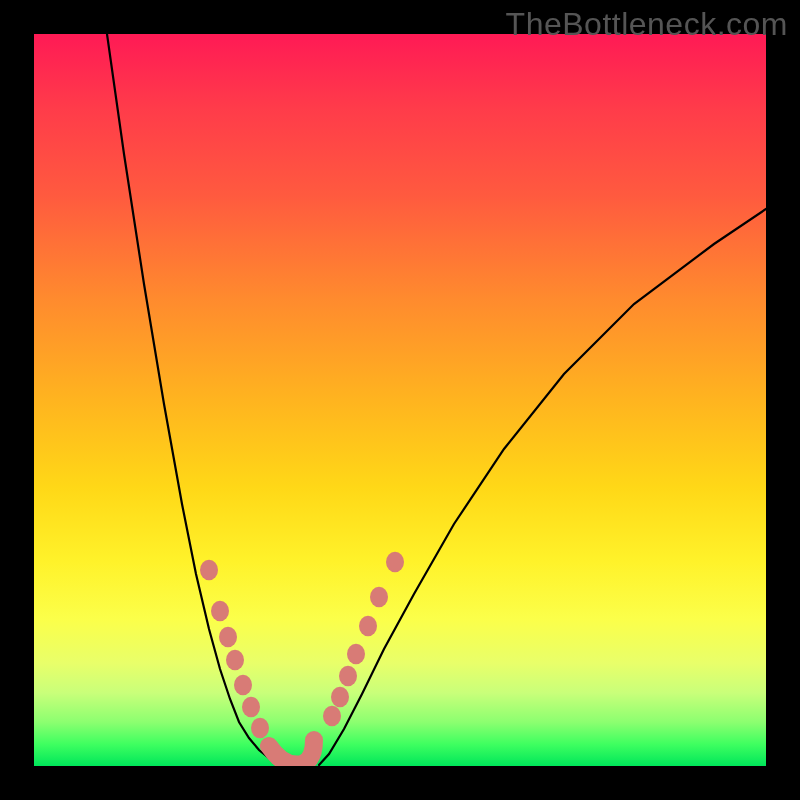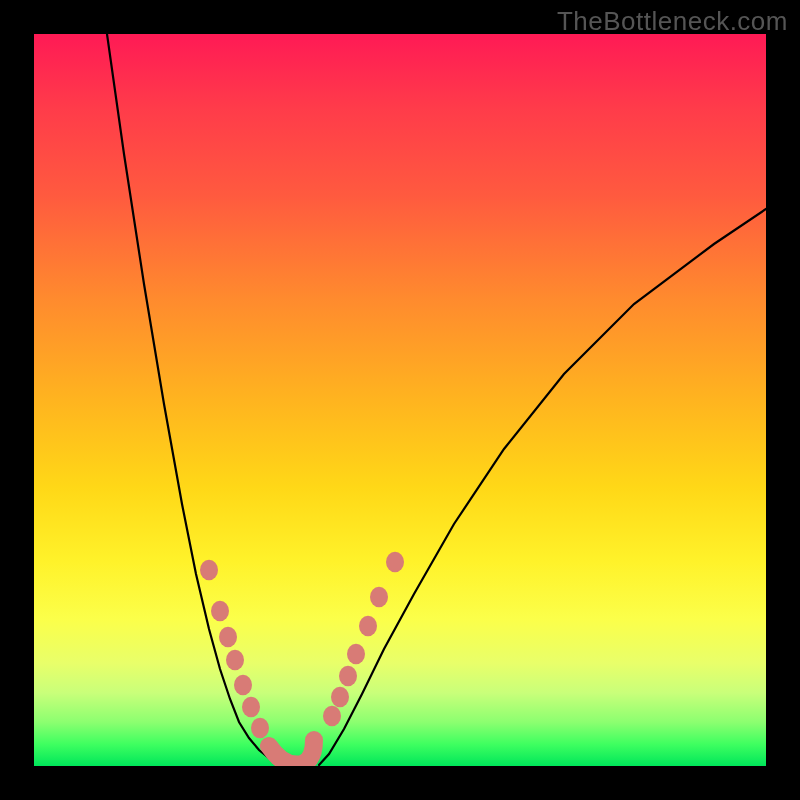--- a/index.html
+++ b/index.html
@@ -9,21 +9,21 @@
     background: #000;
     position: relative;
     font-family: Arial, Helvetica, sans-serif;
     overflow: hidden;
   }
   .watermark {
     position: absolute;
     top: 6px;
     right: 12px;
     color: #555;
-    font-size: 26px;
+    font-size: 32px;
     font-weight: 500;
     letter-spacing: 0.5px;
     z-index: 10;
   }
   .plot-area {
     position: absolute;
     left: 34px;
     top: 34px;
     width: 732px;
     height: 732px;

